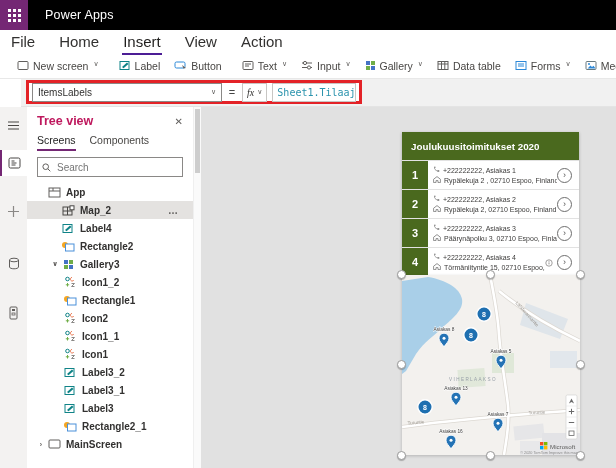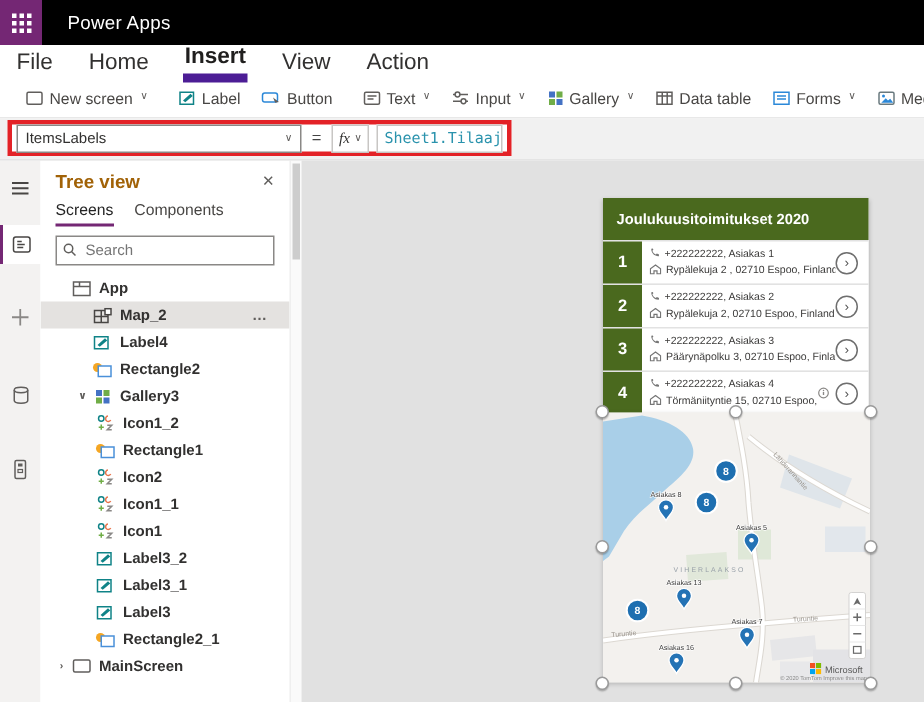--- a/index.html
+++ b/index.html
@@ -13,31 +13,31 @@
   .waffle{width:28px;height:30px;background:#742774;display:grid;
           grid-template-columns:repeat(3,3px);grid-template-rows:repeat(3,3px);
           gap:2px;justify-content:center;align-content:center;cursor:pointer;}
   .waffle span{background:#fff;width:3px;height:3px;}
   .brand{color:#fff;font-size:12.5px;margin-left:17px;letter-spacing:.2px;}
 
   
   .menubar{height:25px;background:#fff;display:flex;align-items:flex-end;
            padding-left:10px;gap:22px;font-size:15px;color:#323130;}
   .menu-item{padding:0 1px 5px;cursor:pointer;}
-  .menu-item.active{font-weight:bold;border-bottom:6px solid #4c1d95;padding-bottom:3px;color:#201f1e;text-align:right;}
+  .menu-item.active{font-weight:normal;border-bottom:2px solid #4c1d95;padding-bottom:3px;color:#201f1e;text-align:right;}
 
   
   .toolbar{height:23px;background:#fff;display:flex;align-items:center;
            padding-left:10px;font-size:10.5px;color:#484644;border-bottom:1px solid #e8e8e8;}
   .tb-item{display:flex;gap:4px;padding:0 7px;cursor:pointer;white-space:nowrap;}
   .tb-chev{font-size:7px;color:#605e5c;margin-left:1px;}
   .tb-sep{width:1px;height:15px;background:#d2d0ce;margin:0 3px;}
 
   
-  .formula-row{height:27px;background:#f1f1f1;position:relative;border-bottom:1px solid #e4e4e4;}
+  .formula-row{height:27px;background:#f1f1f1;position:relative;border-bottom:1px solid #e4e4e4;margin-left:21px;}
   .red-box{position:absolute;left:5px;top:1px;width:336px;height:24px;
            border:3px solid #e32227;background:#fff;display:flex;align-items:center;
            gap:5px;padding:0 3px;box-sizing:border-box;}
   .prop-dd{width:178px;height:17px;border:1px solid #8a8886;background:#fff;
            display:flex;align-items:center;font-size:10px;color:#323130;
            padding:0 5px;justify-content:space-between;cursor:pointer;}
   .prop-dd .dd-chev{font-size:7px;color:#605e5c;}
   .eq{font-size:11px;color:#444;width:10px;text-align:center;}
   .fx-chip{height:17px;border:1px solid #c8c6c4;background:#fff;display:flex;
            align-items:center;gap:3px;padding:0 4px;font-size:10px;cursor:pointer;}
@@ -50,21 +50,21 @@
 
   
   .main{display:flex;height:363px;}
   .rail{width:27px;background:#f3f2f1;display:flex;flex-direction:column;align-items:stretch;}
   .rail-btn{height:26px;display:flex;align-items:center;justify-content:center;cursor:pointer;}
   .rail-btn.selected{background:#fff;border-left:2px solid #742774;}
 
   .tree-panel{width:166px;background:#fff;display:flex;flex-direction:column;box-sizing:border-box;}
   .tp-head{display:flex;align-items:center;justify-content:space-between;
            padding:7px 10px 2px 10px;}
-  .tp-title{font-size:12.5px;font-weight:bold;color:#a16207;}
+  .tp-title{font-size:12.5px;font-weight:bold;color:#be185d;}
   .tp-close{font-size:10px;color:#605e5c;cursor:pointer;}
   .tp-tabs{display:flex;gap:14px;padding:4px 10px 0 10px;font-size:10.5px;color:#484644;}
   .tp-tab{padding-bottom:3px;cursor:pointer;}
   .tp-tab.active{color:#242424;border-bottom:2px solid #742774;}
   .tp-search{margin:6px 10px 6px 10px;height:18px;border:1px solid #8a8886;
            display:flex;align-items:center;padding:0 4px;gap:4px;background:#fff;}
   .tp-search input{border:none;outline:none;flex:1;font-size:10px;color:#323130;
            font-family:"Liberation Sans",sans-serif;background:transparent;width:100px;}
   .tree-list{flex:1;overflow:hidden;}
   .trow{height:18px;display:flex;align-items:center;font-size:10px;color:#323130;

